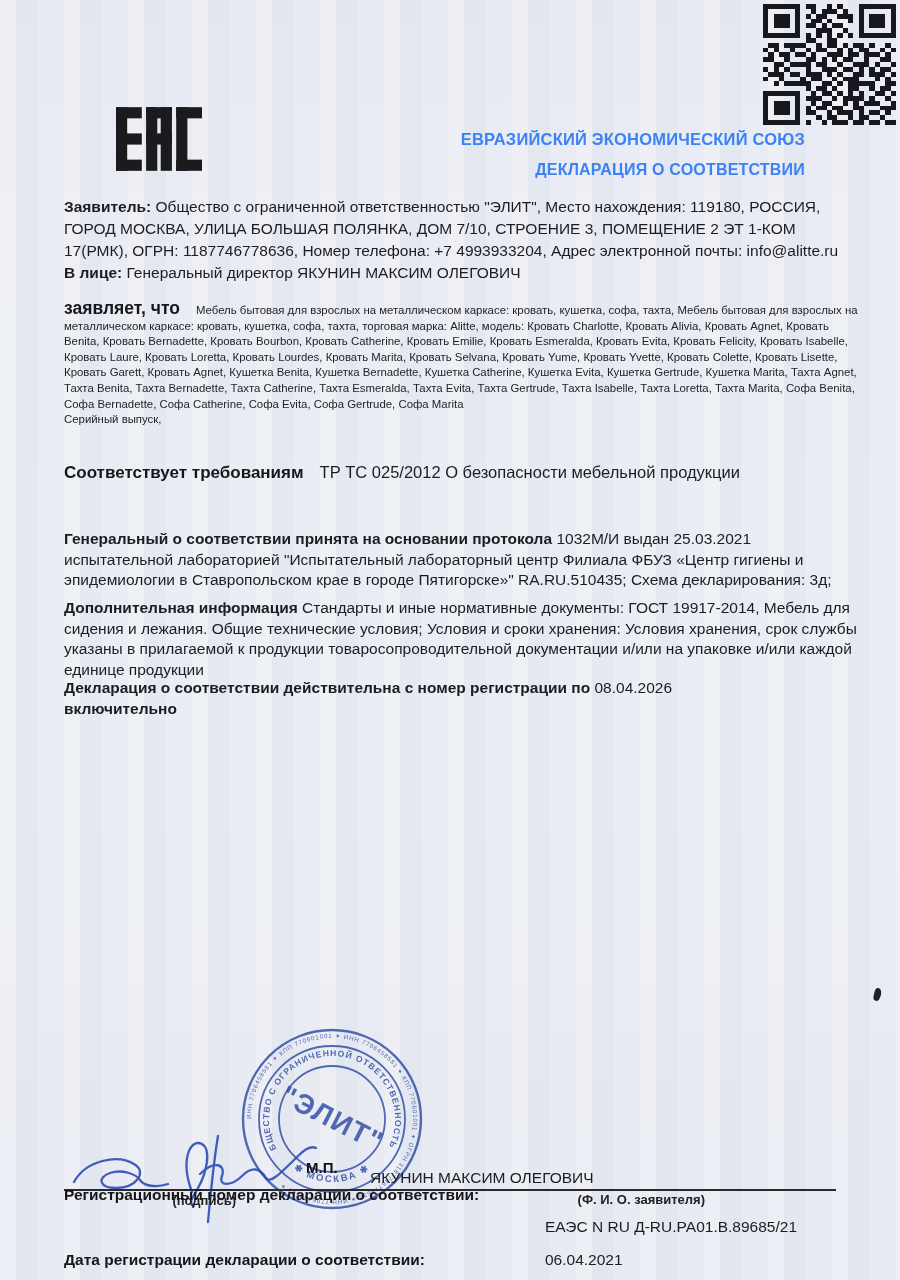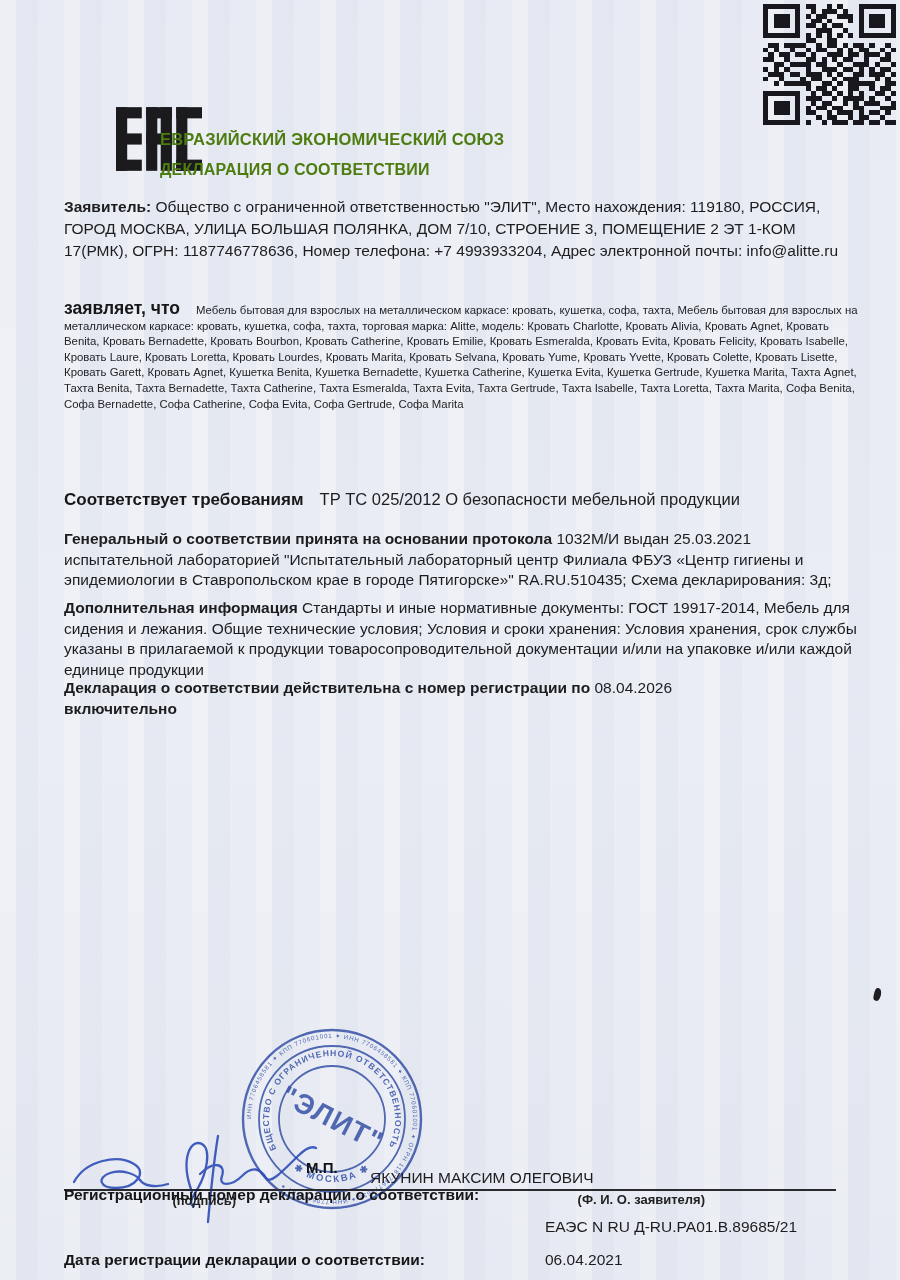--- a/index.html
+++ b/index.html
@@ -10,21 +10,21 @@
   }
   body::before{ 
     content:"";position:absolute;inset:0;pointer-events:none;
     background:repeating-linear-gradient(90deg,
       rgba(255,255,255,.22) 0 16px, rgba(203,210,226,.16) 16px 38px,
       rgba(255,255,255,0) 38px 64px);
   }
   .abs{position:absolute;}
   .para{position:absolute;left:64px;width:797px;font-size:15.5px;line-height:22px;color:#1d1d20;}
   .b{font-weight:bold;}
-  .title{position:absolute;left:160px;width:645px;text-align:left;font-weight:bold;color:#4d7c0f;letter-spacing:.2px;}
+  .title{position:absolute;left:160px;width:645px;text-align:right;font-weight:bold;color:#3b82f6;letter-spacing:.2px;}
   .small-block{font-size:11.4px;line-height:15.6px;color:#232327;}
   .big-label{font-size:17.5px;font-weight:bold;padding-right:16px;color:#17171a;}
   .complies-label{font-size:17px;font-weight:bold;padding-right:16px;color:#17171a;}
   .complies-text{font-size:16.5px;}
   .tight{line-height:20.6px;}
   
   #qr{position:absolute;left:763px;top:4px;width:133px;height:121px;
       display:grid;grid-template-columns:repeat(25,1fr);grid-template-rows:repeat(25,1fr);}
   #qr .q1{background:#17171d;}
   
@@ -684,27 +684,32 @@
     <rect x="70" y="61" width="30" height="13"></rect>
   </g>
 </svg>
 
 <div class="title" style="top:130px;font-size:16.5px">ЕВРАЗИЙСКИЙ ЭКОНОМИЧЕСКИЙ СОЮЗ</div>
 <div class="title" style="top:161px;font-size:16px">ДЕКЛАРАЦИЯ О СООТВЕТСТВИИ</div>
 
 <div class="para" style="top:196px">
   <span class="b">Заявитель:</span>
   <span>Общество с ограниченной ответственностью "ЭЛИТ", Место нахождения: 119180, РОССИЯ, ГОРОД МОСКВА, УЛИЦА БОЛЬШАЯ ПОЛЯНКА, ДОМ 7/10, СТРОЕНИЕ 3, ПОМЕЩЕНИЕ 2 ЭТ 1-КОМ 17(РМК), ОГРН: 1187746778636, Номер телефона: +7 4993933204, Адрес электронной почты: info@alitte.ru</span>
+  <div>
+    <span class="b">В лице:</span>
+    <span>Генеральный директор ЯКУНИН МАКСИМ ОЛЕГОВИЧ</span>
+  </div>
 </div>
 
 <div class="para small-block" style="top:301px">
   <span class="big-label">заявляет, что</span><span>Мебель бытовая для взрослых на металлическом каркасе: кровать, кушетка, софа, тахта, Мебель бытовая для взрослых на металлическом каркасе: кровать, кушетка, софа, тахта, торговая марка: Alitte, модель: Кровать Charlotte, Кровать Alivia, Кровать Agnet, Кровать Benita, Кровать Bernadette, Кровать Bourbon, Кровать Catherine, Кровать Emilie, Кровать Esmeralda, Кровать Evita, Кровать Felicity, Кровать Isabelle, Кровать Laure, Кровать Loretta, Кровать Lourdes, Кровать Marita, Кровать Selvana, Кровать Yume, Кровать Yvette, Кровать Colette, Кровать Lisette, Кровать Garett, Кровать Agnet, Кушетка Benita, Кушетка Bernadette, Кушетка Catherine, Кушетка Evita, Кушетка Gertrude, Кушетка Marita, Тахта Agnet, Тахта Benita, Тахта Bernadette, Тахта Catherine, Тахта Esmeralda, Тахта Evita, Тахта Gertrude, Тахта Isabelle, Тахта Loretta, Тахта Marita, Софа Benita, Софа Bernadette, Софа Catherine, Софа Evita, Софа Gertrude, Софа Marita</span>
+  <div>Серийный выпуск,</div>
 </div>
 
-<div class="para" style="top:488px">
+<div class="para" style="top:461px">
   <span class="complies-label">Соответствует требованиям</span><span class="complies-text">ТР ТС 025/2012 О безопасности мебельной продукции</span>
 </div>
 
 <div class="para tight" style="top:529px">
   <span class="b">Генеральный о соответствии принята на основании протокола</span>
   <span>1032М/И выдан 25.03.2021 испытательной лабораторией "Испытательный лабораторный центр Филиала ФБУЗ «Центр гигиены и эпидемиологии в Ставропольском крае в городе Пятигорске»" RA.RU.510435; Схема декларирования: 3д;</span>
 </div>
 
 <div class="para tight" style="top:598px">
   <span class="b">Дополнительная информация</span>

